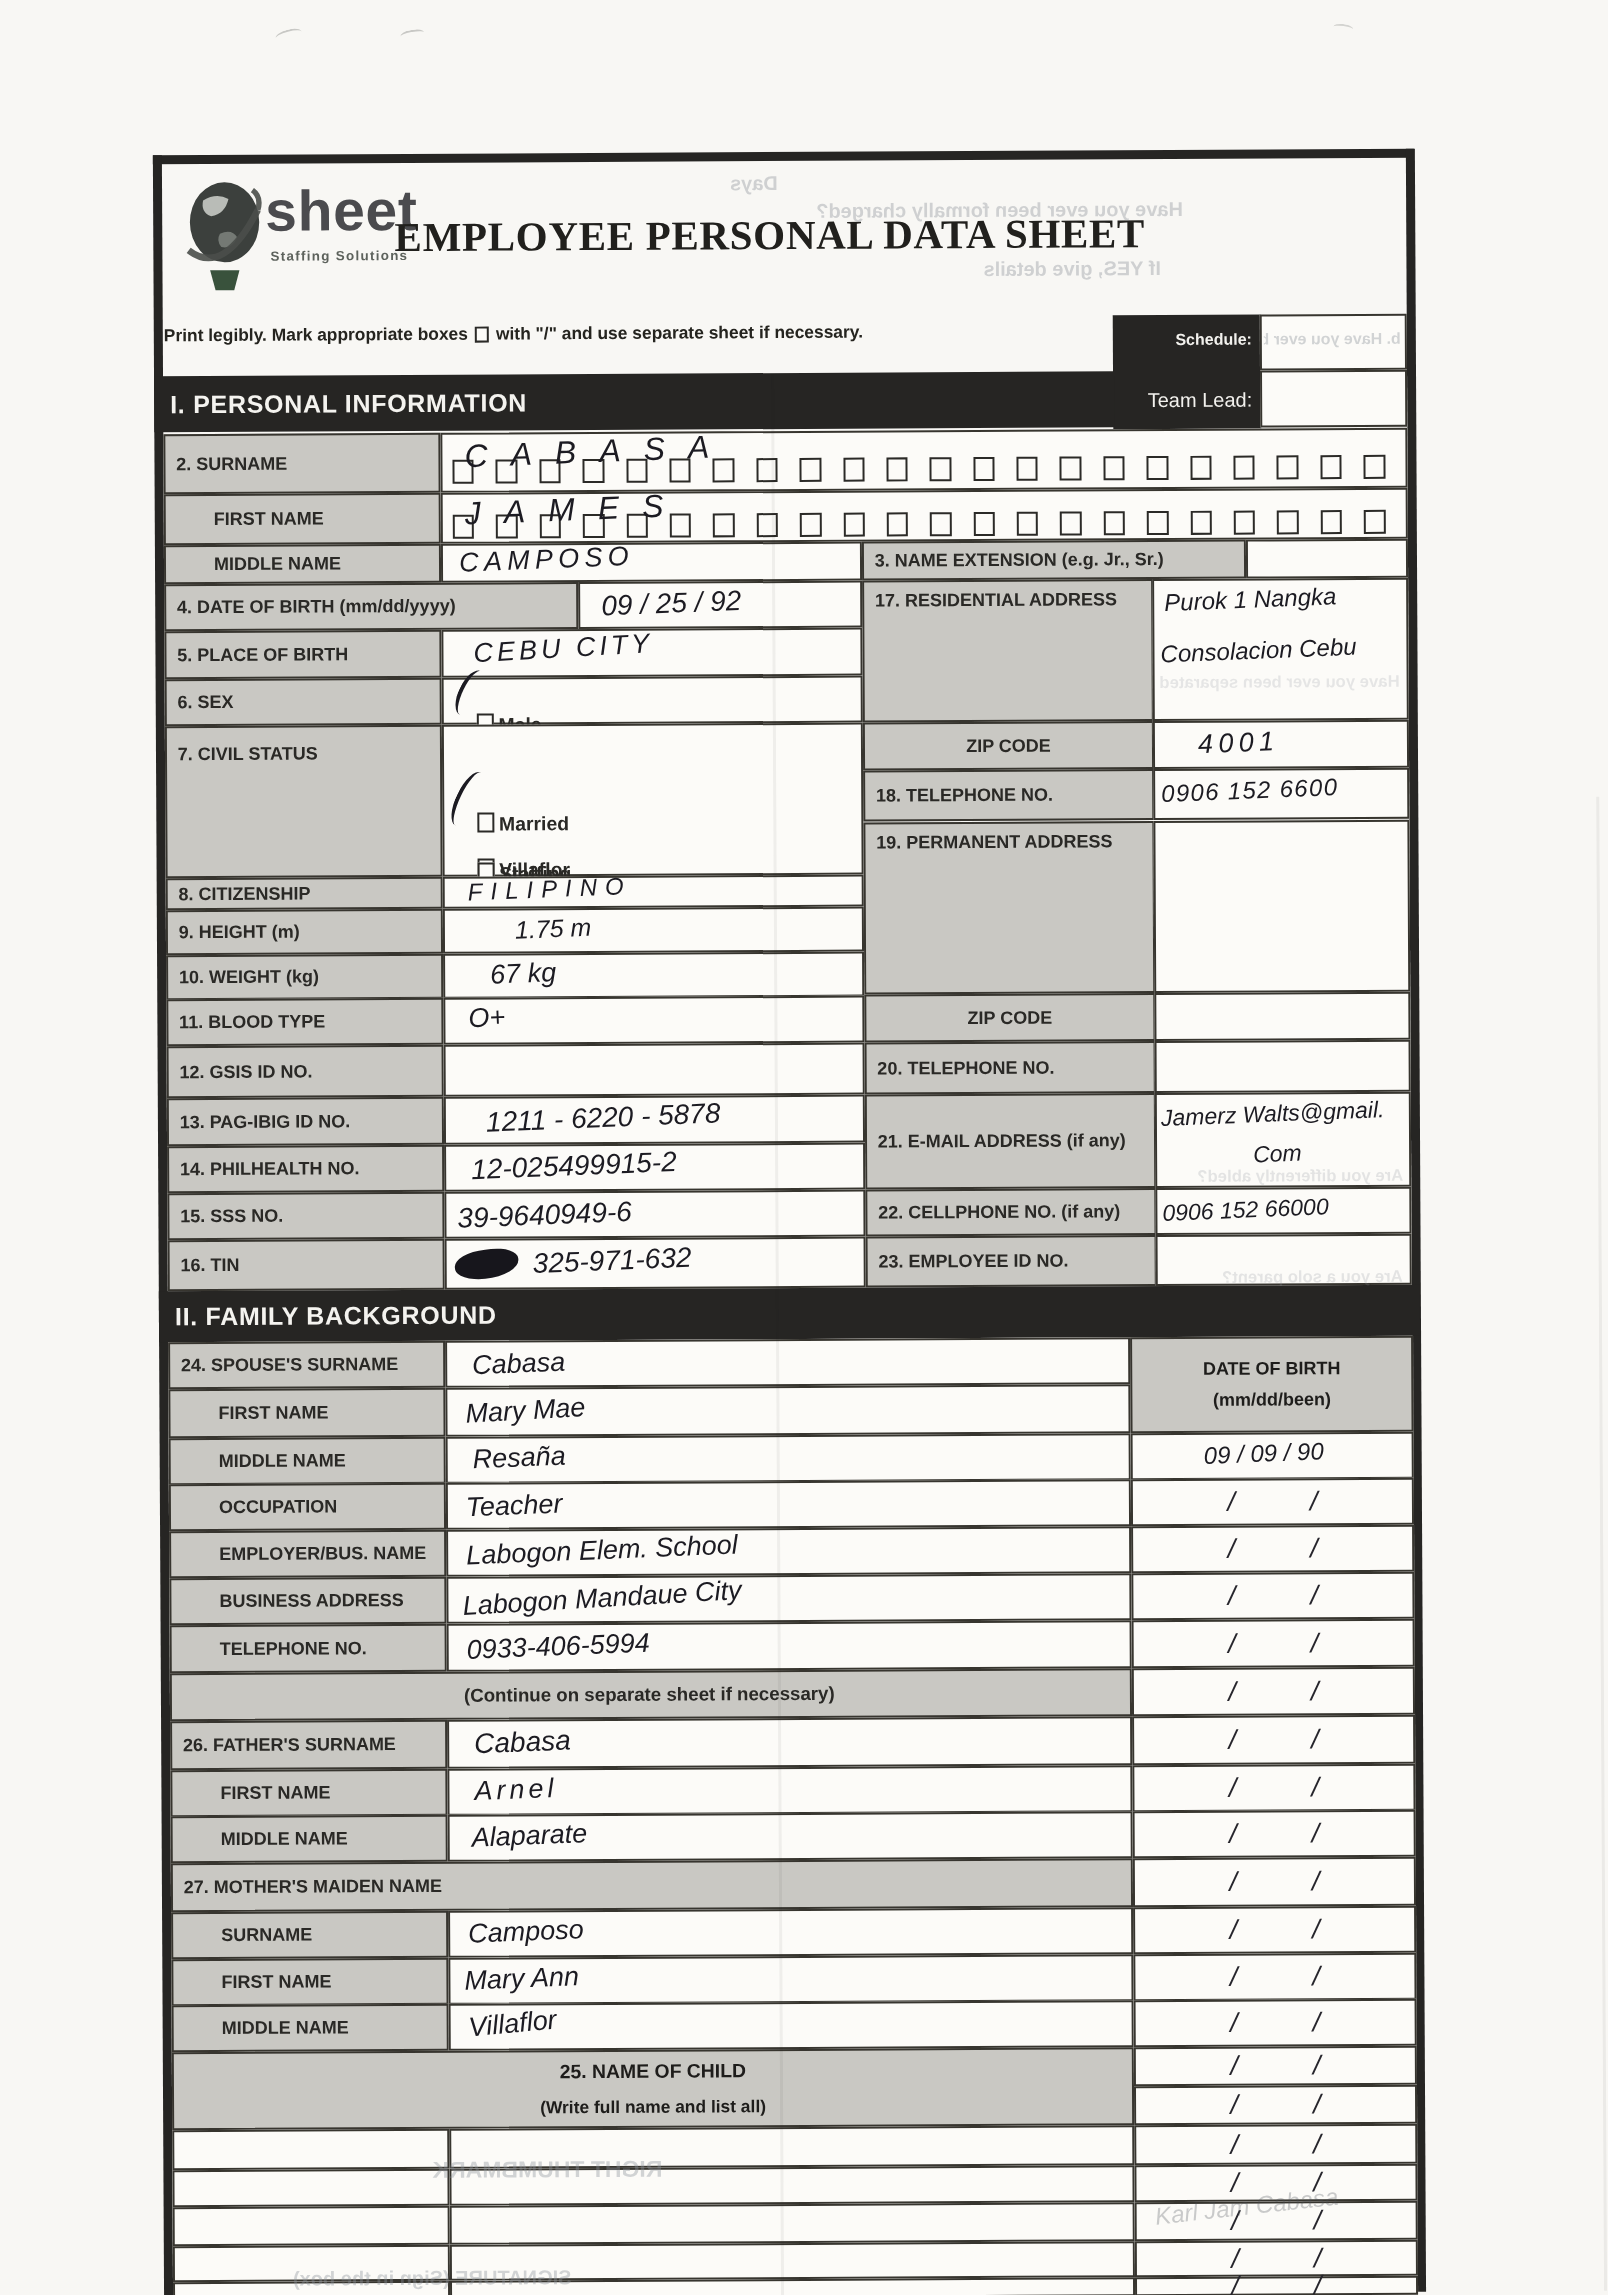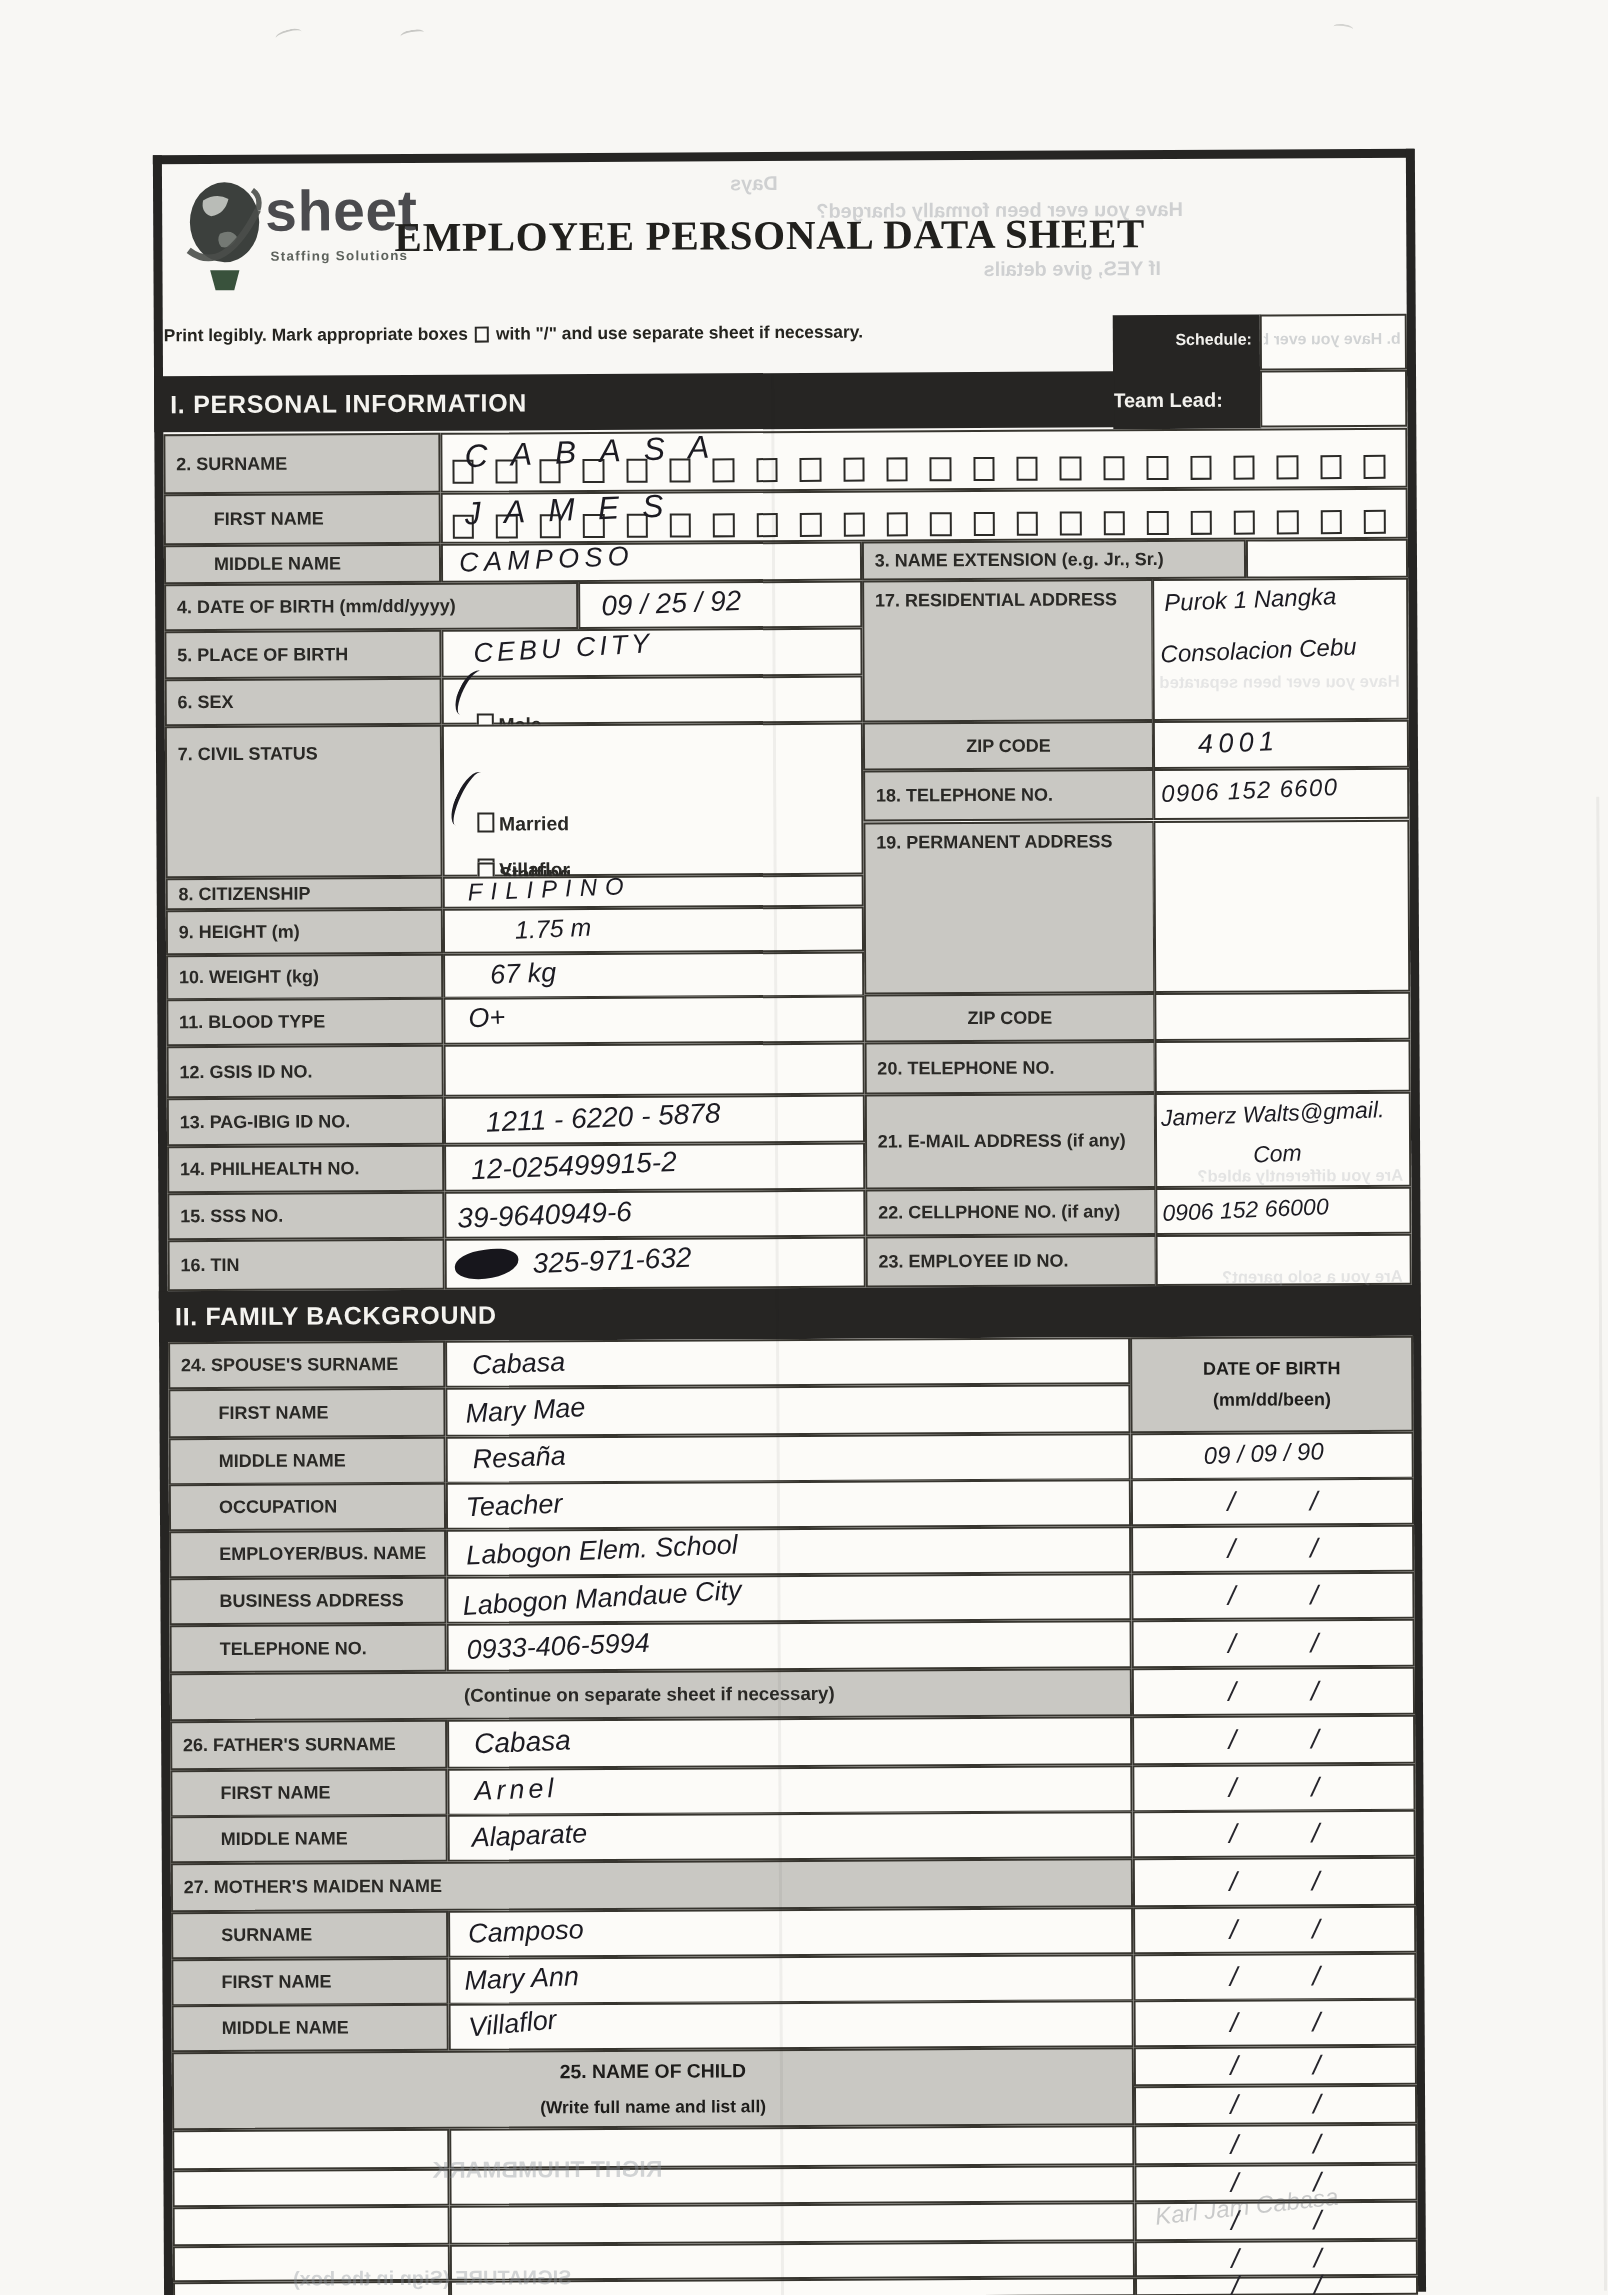--- a/index.html
+++ b/index.html
@@ -57,21 +57,21 @@
               font-weight:700;font-size:41px;color:#21201d;letter-spacing:0.7px;">EMPLOYEE PERSONAL DATA SHEET</div>
 
   <div class="abs" style="left:168px;top:322px;display:flex;align-items:center;gap:6.7px;font-size:17.4px;font-weight:600;color:#25241f;">
     <span>Print legibly.  Mark appropriate boxes</span>
     <span class="bx" style="width:10.7px;height:12px;margin:0;"></span>
     <span>with "/" and use separate sheet if necessary.</span>
   </div>
 
   <div class="bar" style="left:1117px;top:317px;width:148px;height:114px;"></div>
   <div class="abs" style="left:1117px;top:333px;width:139px;text-align:right;font-size:16px;font-weight:700;color:#f2f1ed;">Schedule:</div>
-  <div class="abs" style="left:1117px;top:391px;width:139px;text-align:left;font-size:20px;font-weight:700;color:#f2f1ed;">Team Lead:</div>
+  <div class="abs" style="left:1117px;top:391px;width:139px;text-align:right;font-size:20px;font-weight:400;color:#f2f1ed;">Team Lead:</div>
   <div class="c w" style="left:1264px;top:317px;width:147px;height:56px;"></div>
   <div class="c w" style="left:1264px;top:373px;width:147px;height:57px;"></div>
 
   <div class="secbar" style="left:158px;top:373px;width:960px;height:56px;">I. PERSONAL INFORMATION</div>
 
   <div class="c g lbl" style="left:167px;top:431px;width:277px;height:60px;">2. SURNAME</div>
   <div class="c w boxrow" style="left:444px;top:431px;width:967px;height:60px;padding-top:18.7px;">
     <i class="lb"></i>
         <i class="lb"></i>
         <i class="lb"></i>

